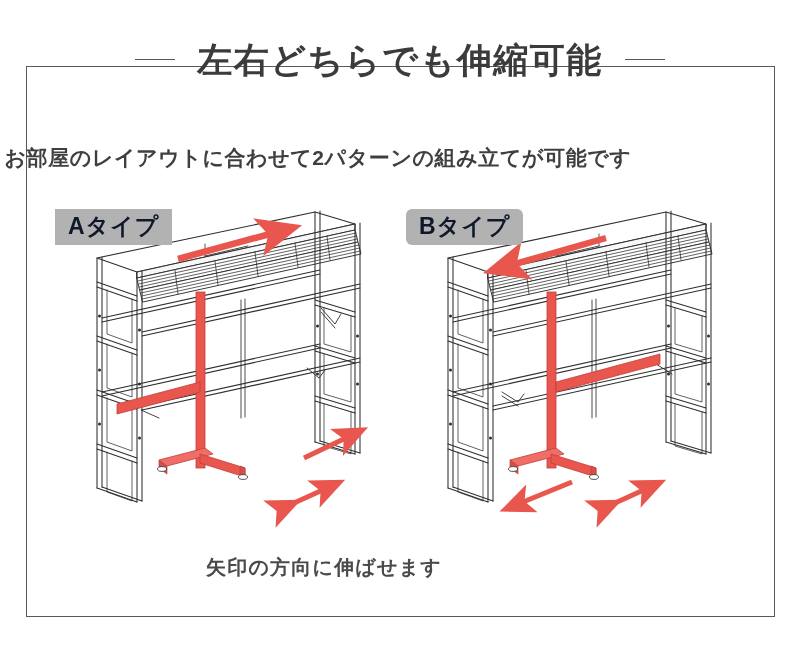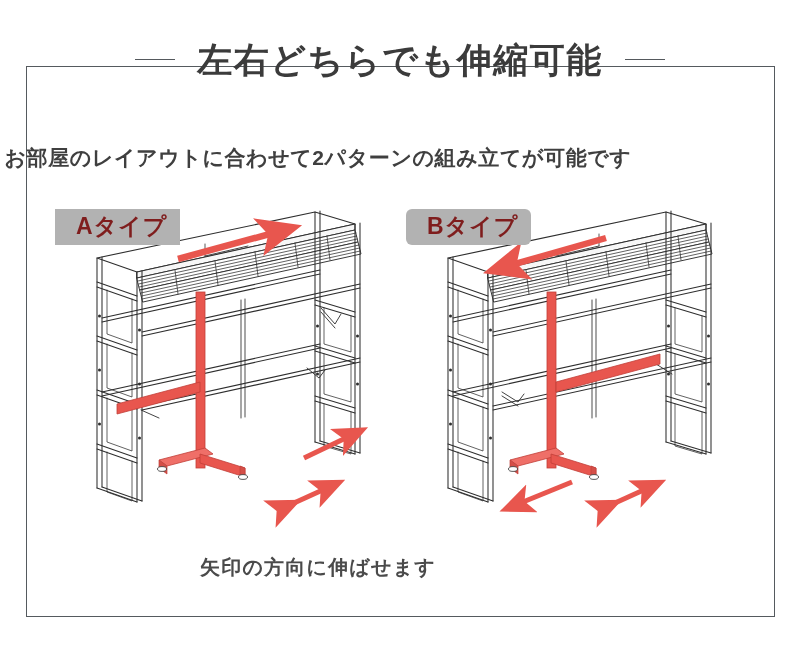--- a/index.html
+++ b/index.html
@@ -53,37 +53,37 @@
     text-align:center;
     font-size:21px;
     font-weight:bold;
     letter-spacing:0.6px;
     color:#3f3f3f;
     z-index:5;
     margin-top:20px;
   }
   .footnote{
     position:absolute;
-    left:0;top:554px;width:636px;
+    left:6px;top:554px;width:636px;
     text-align:center;
     font-size:20px;
     font-weight:bold;
     letter-spacing:1.2px;
     color:#4a4a4a;
     z-index:5;
   }
   
   .badge{
     position:absolute;
     background:#b2b2b2;
-    color:#7f1d1d;
+    color:#0f172a;
     font-size:23px;
     font-weight:bold;
     letter-spacing:1px;
-    padding:4px 13px 6px 21px;
+    padding:4px 13px 6px 13px;
     line-height:1.15;
     z-index:6;
     white-space:nowrap;
     text-align:center;
   }
   .badge.a{left:55px;top:209px;}
   .badge.b{left:406px;top:209px;border-radius:6px;}
 
   
   .diagram{

